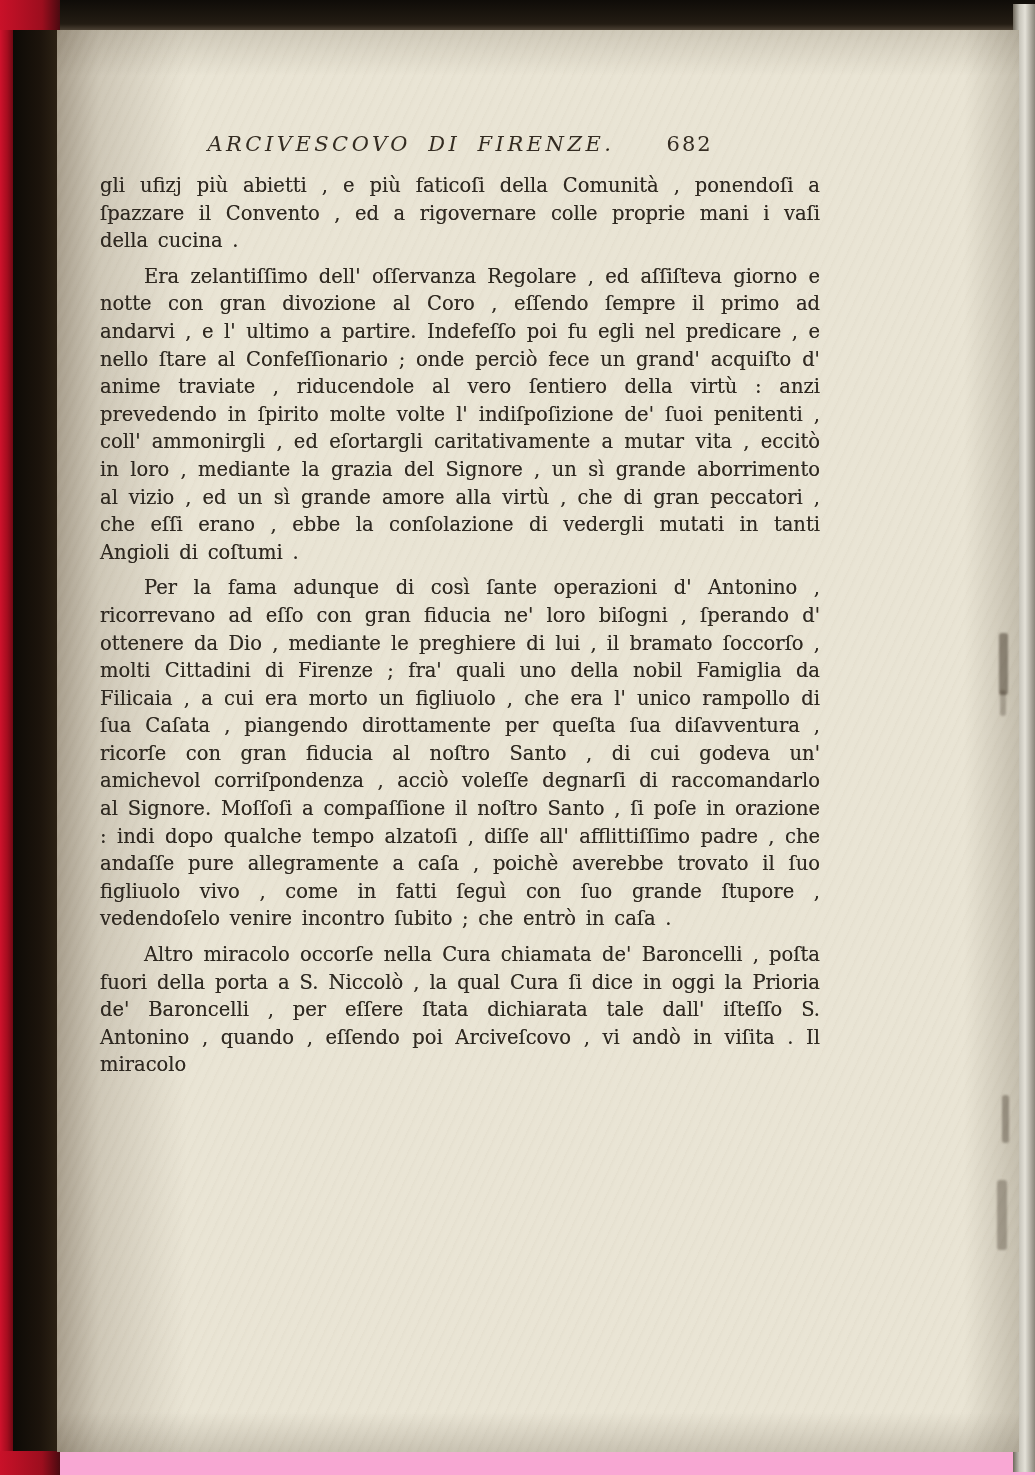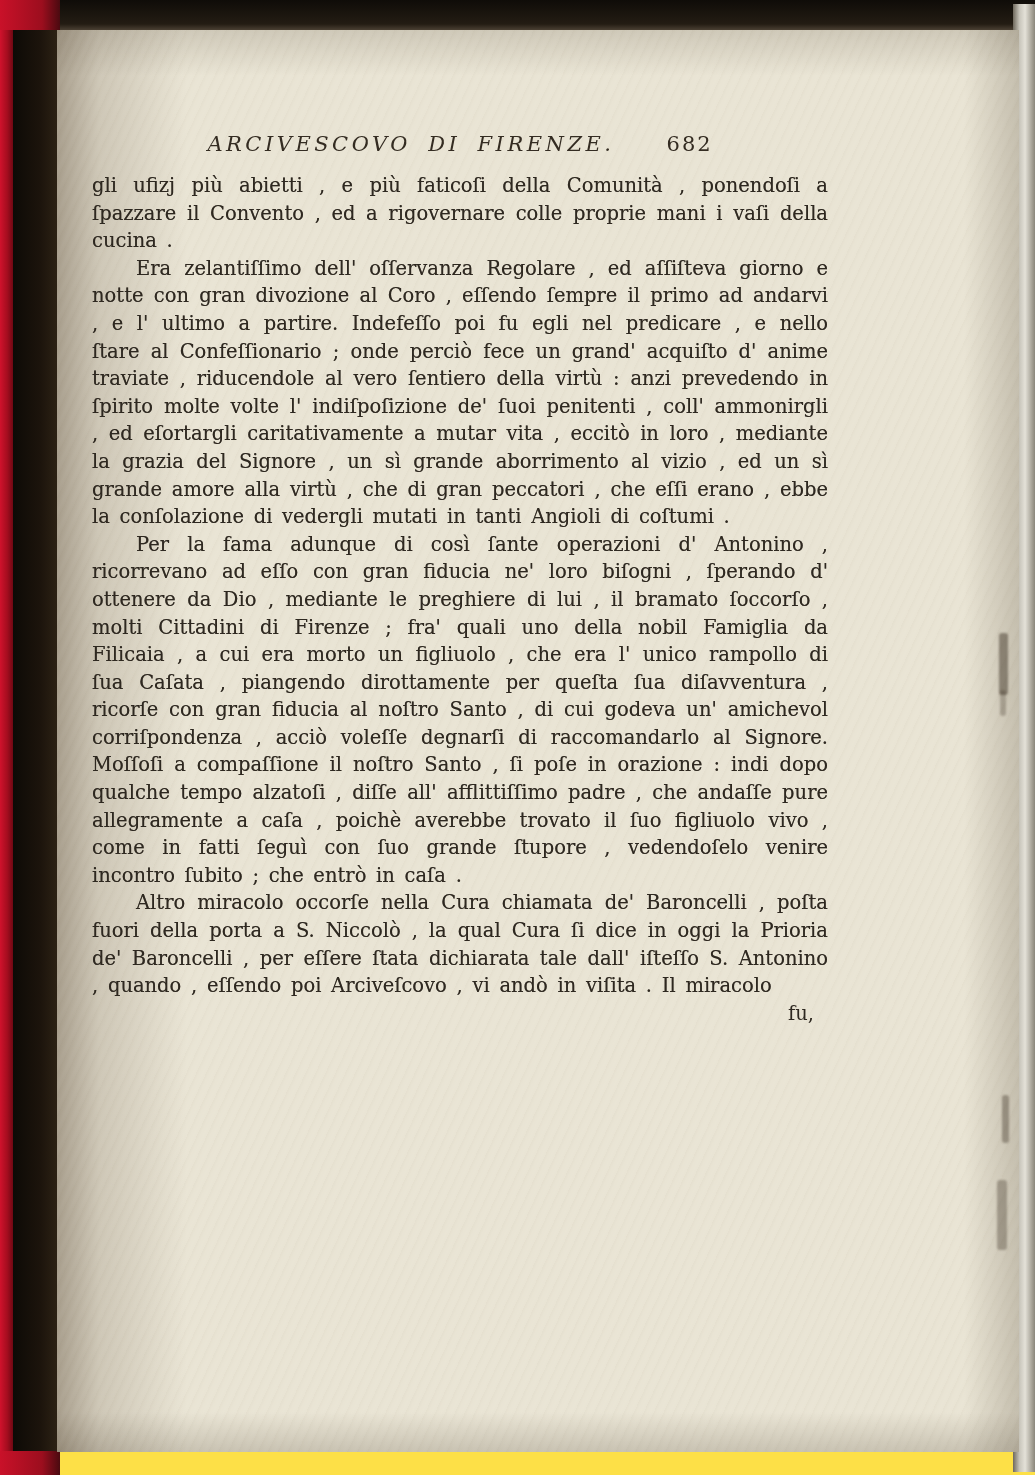--- a/index.html
+++ b/index.html
@@ -4,21 +4,21 @@
 <style>
   html, body {
     margin: 0;
     padding: 0;
     background: #1a1511;
   }
   .scan {
     position: relative;
     width: 1035px;
     height: 1475px;
-    background: #fde047;
+    background: #f9a8d4;
     overflow: hidden;
     font-family: "DejaVu Serif", "Liberation Serif", serif;
   }
 
   
   .cover-red-strip {
     position: absolute;
     left: 0; top: 0;
     width: 13px; height: 100%;
     background: linear-gradient(90deg, #d0122c 0%, #a50d1f 55%, #6f0813 100%);
@@ -120,21 +120,21 @@
     font-weight: 500;
     color: #342c22;
   }
   .page-number {
     font-size: 21px;
     letter-spacing: 2px;
     margin-left: 52px;
     color: #342c22;
   }
   .text-block p {
-    margin: 0;
+    margin: 8px;
     font-size: 19.5px;
     line-height: 27.6px;
     text-align: justify;
     text-indent: 44px;
     word-spacing: 3.5px;
     color: #2e2820;
     text-shadow: 0 0 0.4px rgba(46,40,32,0.55);
   }
   .text-block p.no-indent {
     text-indent: 0;
@@ -170,17 +170,16 @@
   <div class="content">
     <div class="page-header">
       <span class="running-title">ARCIVESCOVO DI FIRENZE.</span>
       <span class="page-number">682</span>
     </div>
     <div class="text-block">
       <p class="no-indent">gli ufizj più abietti , e più faticoſi della Comunità , ponendoſi a ſpazzare il Convento , ed a rigovernare colle proprie mani i vaſi della cucina .</p>
       <p>Era zelantiſſimo dell' oſſervanza Regolare , ed aſſiſteva giorno e notte con gran divozione al Coro , eſſendo ſempre il primo ad andarvi , e l' ultimo a partire. Indefeſſo poi fu egli nel predicare , e nello ſtare al Confeſſionario ; onde perciò fece un grand' acquiſto d' anime traviate , riducendole al vero ſentiero della virtù : anzi prevedendo in ſpirito molte volte l' indiſpoſizione de' ſuoi penitenti , coll' ammonirgli , ed eſortargli caritativamente a mutar vita , eccitò in loro , mediante la grazia del Signore , un sì grande aborrimento al vizio , ed un sì grande amore alla virtù , che di gran peccatori , che eſſi erano , ebbe la conſolazione di vedergli mutati in tanti Angioli di coſtumi .</p>
       <p>Per la fama adunque di così ſante operazioni d' Antonino , ricorrevano ad eſſo con gran fiducia ne' loro biſogni , ſperando d' ottenere da Dio , mediante le preghiere di lui , il bramato ſoccorſo , molti Cittadini di Firenze ; fra' quali uno della nobil Famiglia da Filicaia , a cui era morto un figliuolo , che era l' unico rampollo di ſua Caſata , piangendo dirottamente per queſta ſua diſavventura , ricorſe con gran fiducia al noſtro Santo , di cui godeva un' amichevol corriſpondenza , acciò voleſſe degnarſi di raccomandarlo al Signore. Moſſoſi a compaſſione il noſtro Santo , ſi poſe in orazione : indi dopo qualche tempo alzatoſi , diſſe all' afflittiſſimo padre , che andaſſe pure allegramente a caſa , poichè averebbe trovato il ſuo figliuolo vivo , come in fatti ſeguì con ſuo grande ſtupore , vedendoſelo venire incontro ſubito ; che entrò in caſa .</p>
       <p>Altro miracolo occorſe nella Cura chiamata de' Baroncelli , poſta fuori della porta a S. Niccolò , la qual Cura ſi dice in oggi la Prioria de' Baroncelli , per eſſere ſtata dichiarata tale dall' iſteſſo S. Antonino , quando , eſſendo poi Arciveſcovo , vi andò in viſita . Il miracolo</p>
-      <div class="catchword">fu,</div>
     </div>
   </div>
 
 </div>
 
 </body></html>

